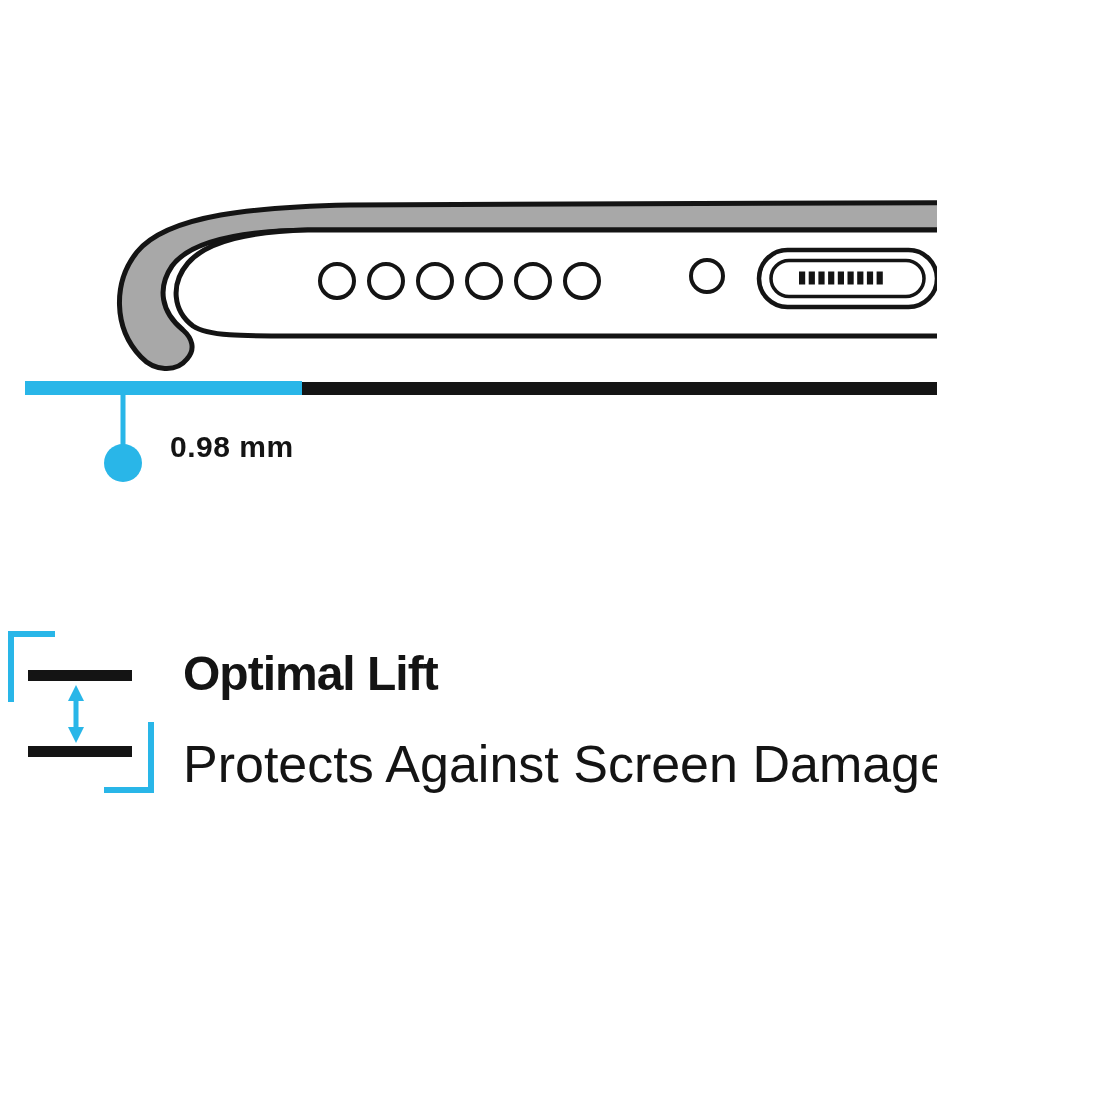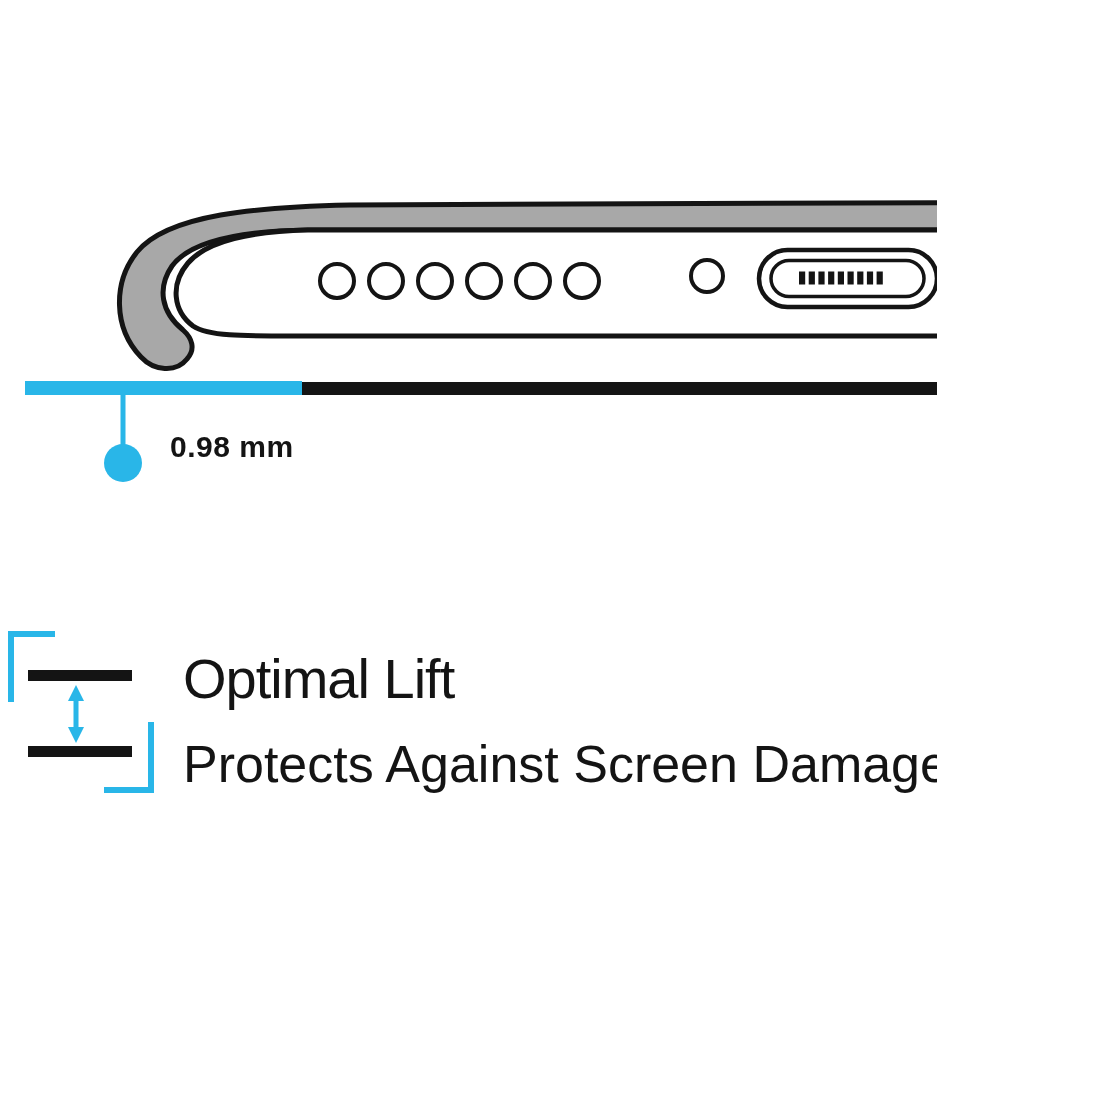--- a/index.html
+++ b/index.html
@@ -42,22 +42,22 @@
     top: 430px;
     font-size: 30px;
     font-weight: 700;
     color: var(--ink, #141414);
     letter-spacing: 0.5px;
     white-space: nowrap;
   }
   .feature-title {
     left: 183px;
     top: 646px;
-    font-size: 56px;
-    font-weight: 400;
+    font-size: 48px;
+    font-weight: 700;
     color: var(--ink, #141414);
     letter-spacing: -1px;
     white-space: nowrap;
   }
   .feature-subtitle {
     left: 183px;
     top: 734px;
     font-size: 52px;
     font-weight: 500;
     color: var(--ink, #141414);

